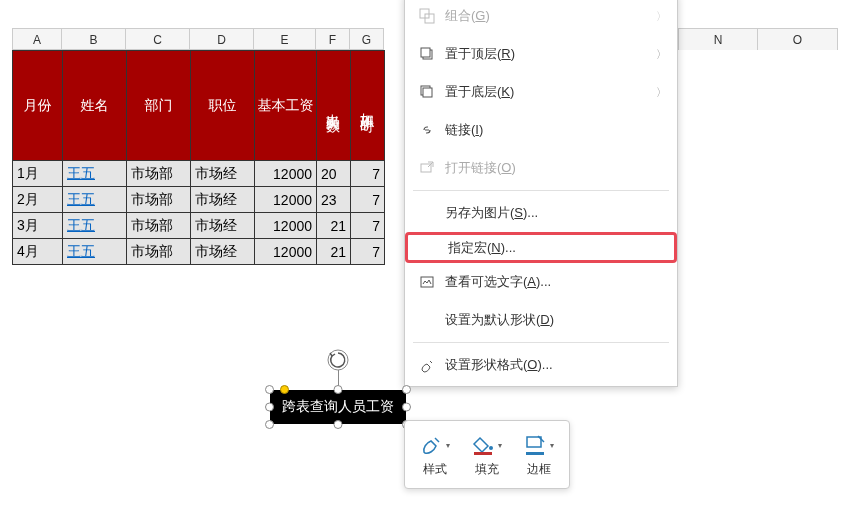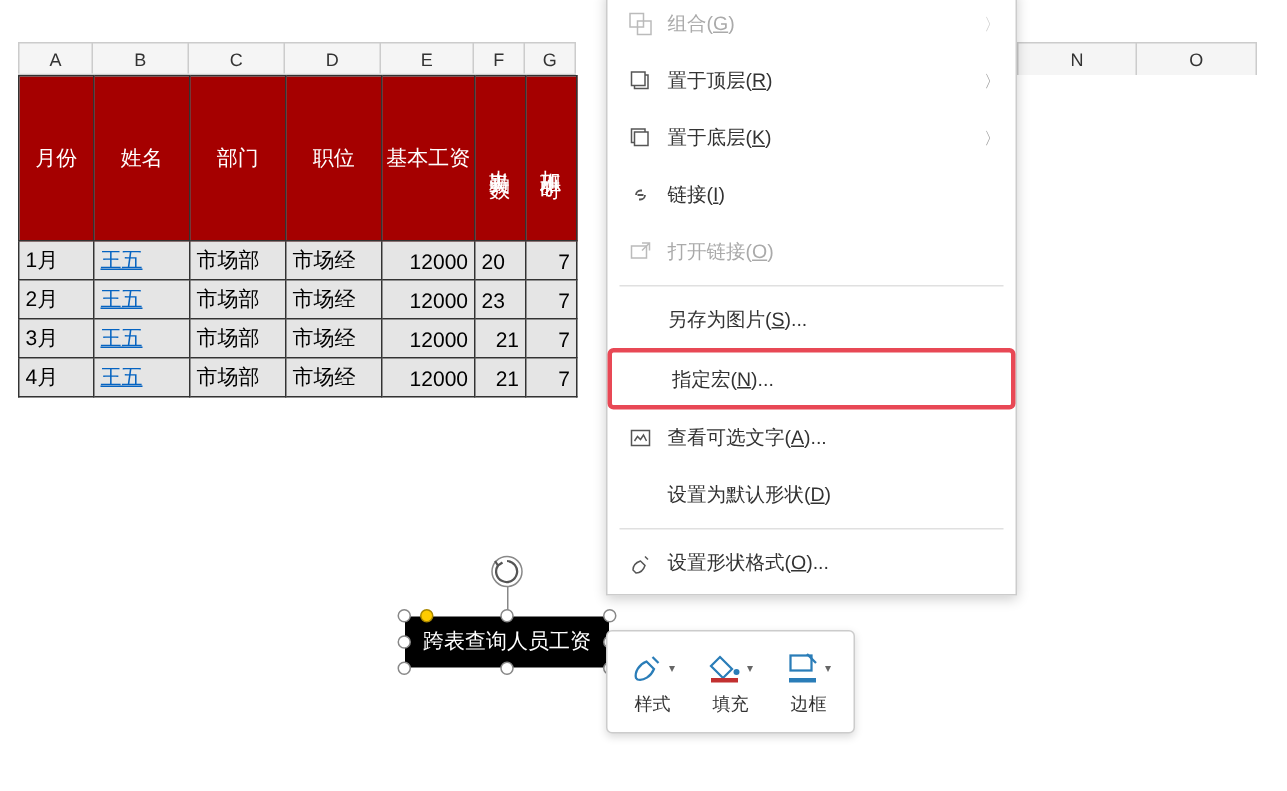--- a/index.html
+++ b/index.html
@@ -97,29 +97,28 @@
     }
     .menu-item.disabled .arrow { color: #ccc; }
     .menu-sep {
       height: 1px;
       background: #e0e0e0;
       margin: 3px 8px;
     }
     .menu-item.highlighted {
       border: 3px solid #e84855;
       border-radius: 4px;
-      height: 41px;
+      height: 31px;
     }
     
     
     .shape-wrap {
       position: absolute;
       top: 390px;
       left: 270px;
-      margin-top: 21px;
     }
     .shape-rotate {
       position: absolute;
       top: -42px;
       left: 50%;
       transform: translateX(-50%);
       width: 24px;
       height: 24px;
     }
     .shape-box {

